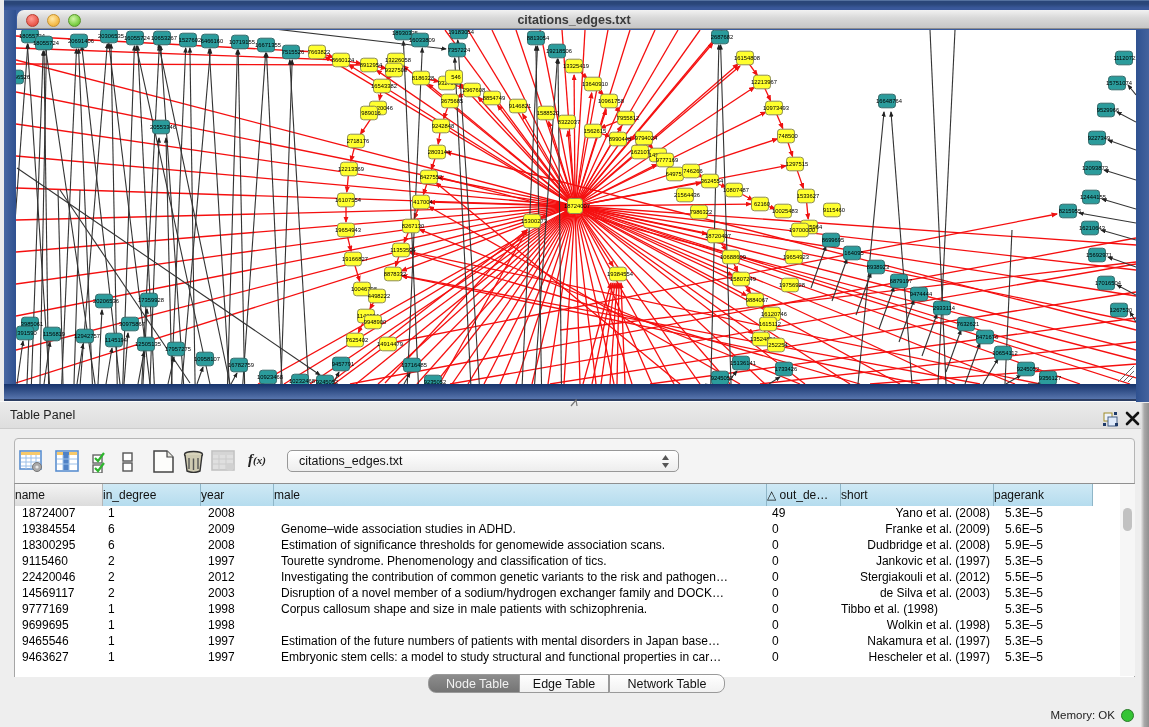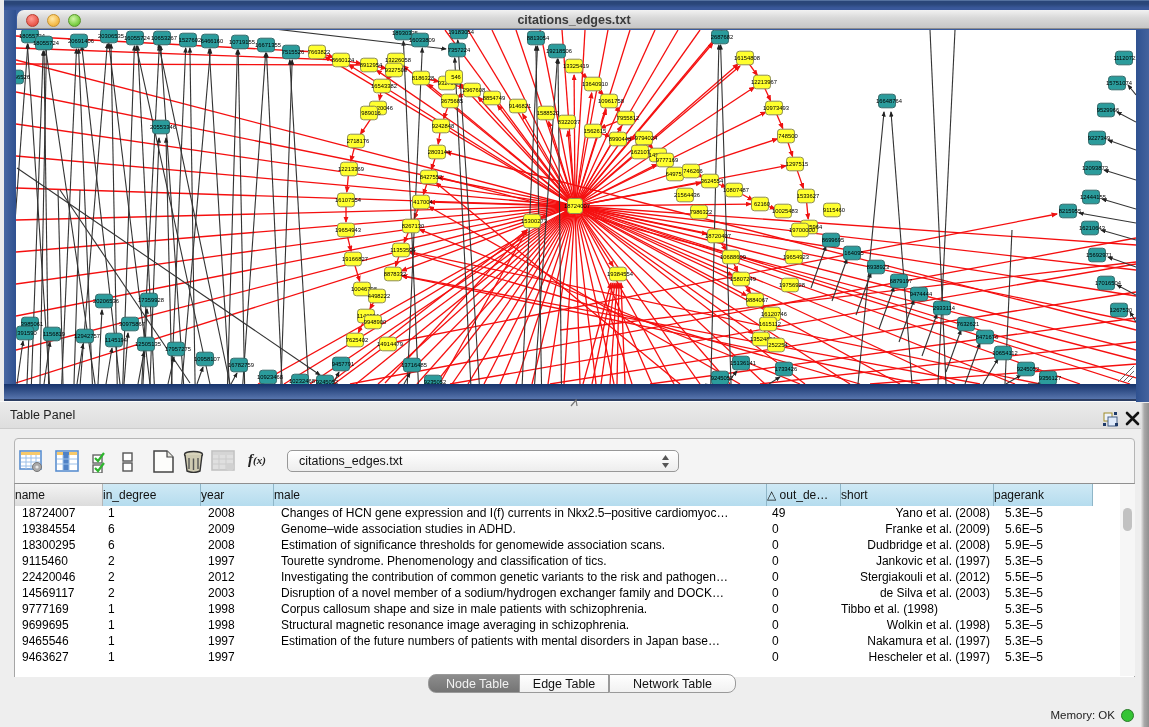--- a/index.html
+++ b/index.html
@@ -957,21 +957,20 @@
 <div class="hc" style="left:103px;width:98px">in_degree</div>
 <div class="hc" style="left:201px;width:73px">year</div>
 <div class="hc" style="left:274px;width:493px">male</div>
 <div class="hc" style="left:767px;width:74px">△ out_de…</div>
 <div class="hc" style="left:841px;width:153px">short</div>
 <div class="hc" style="left:994px;width:99px">pagerank</div>
 <div class="trow" style="top:506px">
 <span style="left:7px">18724007</span>
     <span style="left:93px">1</span>
     <span style="left:193px">2008</span>
-    <span style="left:266px">Changes of HCN gene expression and I(f) currents in Nkx2.5–positive cardiomyoc…</span>
     <span style="left:757px">49</span>
     <span style="left:826px;width:149px;text-align:right">Yano et al. (2008)</span>
     <span style="left:990px">5.3E–5</span>
   </div>
 <div class="trow" style="top:522px">
 <span style="left:7px">19384554</span>
     <span style="left:93px">6</span>
     <span style="left:193px">2009</span>
     <span style="left:266px">Genome–wide association studies in ADHD.</span>
     <span style="left:757px">0</span>
@@ -1020,46 +1019,46 @@
     <span style="left:193px">1998</span>
     <span style="left:266px">Corpus callosum shape and size in male patients with schizophrenia.</span>
     <span style="left:757px">0</span>
     <span style="left:826px;width:149px;text-align:left">Tibbo et al. (1998)</span>
     <span style="left:990px">5.3E–5</span>
   </div>
 <div class="trow" style="top:618px">
 <span style="left:7px">9699695</span>
     <span style="left:93px">1</span>
     <span style="left:193px">1998</span>
-    <span style="left:266px">Structural magnetic resonance image averaging in schizophrenia.</span>
     <span style="left:757px">0</span>
     <span style="left:826px;width:149px;text-align:right">Wolkin et al. (1998)</span>
     <span style="left:990px">5.3E–5</span>
   </div>
 <div class="trow" style="top:634px">
 <span style="left:7px">9465546</span>
     <span style="left:93px">1</span>
     <span style="left:193px">1997</span>
     <span style="left:266px">Estimation of the future numbers of patients with mental disorders in Japan base…</span>
     <span style="left:757px">0</span>
     <span style="left:826px;width:149px;text-align:right">Nakamura et al. (1997)</span>
     <span style="left:990px">5.3E–5</span>
   </div>
 <div class="trow" style="top:650px">
 <span style="left:7px">9463627</span>
     <span style="left:93px">1</span>
     <span style="left:193px">1997</span>
+    <span style="left:266px">Embryonic stem cells: a model to study structural and functional properties in car…</span>
     <span style="left:757px">0</span>
     <span style="left:826px;width:149px;text-align:right">Hescheler et al. (1997)</span>
     <span style="left:990px">5.3E–5</span>
   </div>
 <div id="scroll"></div>
 <div id="thumb"></div>
 <div id="tabs">
 <div class="seg" style="left:0;width:99px;background:linear-gradient(#8d8d8d,#747474);color:#f2f2f2;border-top-left-radius:8px;border-bottom-left-radius:8px">Node Table</div>
 <div class="seg" style="left:91px;width:90px">Edge Table</div>
-<div class="seg" style="left:181px;width:127px;border-top-right-radius:8px;border-bottom-right-radius:8px">Network Table</div>
+<div class="seg" style="left:181px;width:116px;border-top-right-radius:8px;border-bottom-right-radius:8px">Network Table</div>
 </div>
 <div id="mem">Memory: OK</div>
 <div id="memdot"></div>
 <div id="rstrip"></div>
 <svg style="position:absolute;left:569px;top:399px" width="12" height="8">
     <path d="M2,7 L7,1 L8,7" fill="none" stroke="#777" stroke-width="1.2"></path>
   </svg>
 </body></html>

